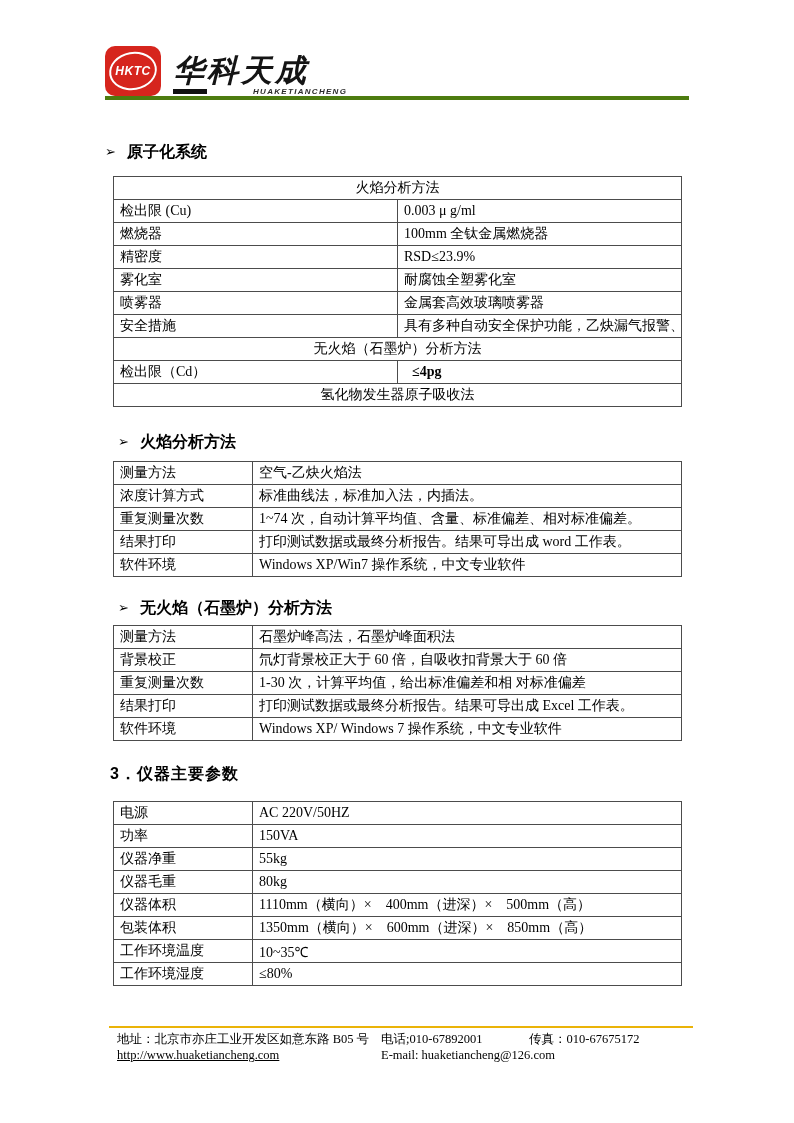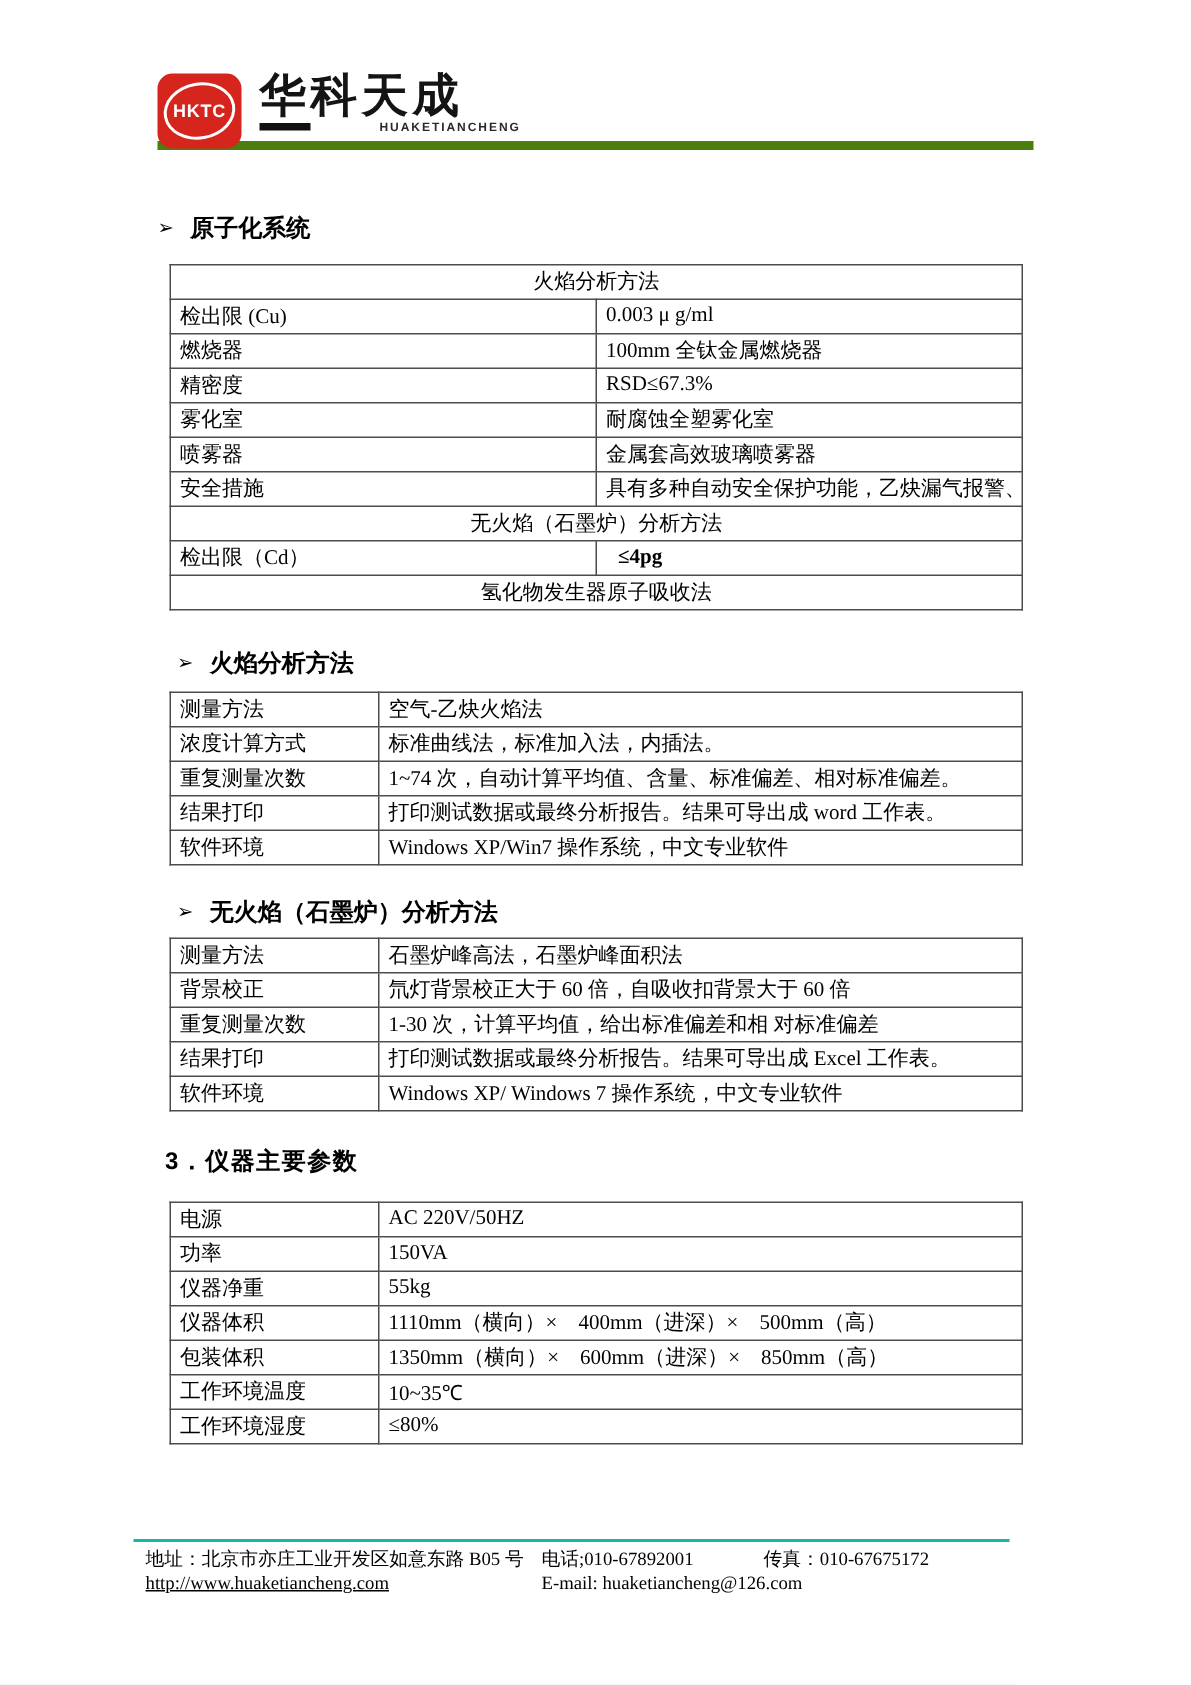--- a/index.html
+++ b/index.html
@@ -5,22 +5,22 @@
   * { margin:0; padding:0; box-sizing:border-box; }
   html,body { background:#e9e9e9; }
   .page {
     position:relative; width:794px; height:1123px; margin:0 auto;
     background:#ffffff; overflow:hidden;
     font-family:"Liberation Serif", serif; color:#000;
   }
   
   .letterhead {
     position:absolute; left:105px; top:47px; width:584px; height:53px;
-    border-bottom:6px solid #4d7c0f;
-    display:flex; align-items:flex-start;
+    border-bottom:4px solid #4d7c0f;
+    display:flex; align-items:flex-end;font-style:italic;
   }
   .logo {
     position:relative; width:56px; height:50px; margin-top:2px;
     background:#d6251d; border-radius:10px; flex:0 0 auto;
   }
   .logo-ring {
     position:absolute; left:4px; right:4px; top:6px; bottom:6px;
     border:2px solid #ffffff; border-radius:50%;
     transform:rotate(-10deg);
   }
@@ -70,22 +70,22 @@
   #t4 { margin-top:16px; }
   .spec td {
     border:1px solid #4c4c4c; height:23px; padding:1px 6px;
     vertical-align:middle; overflow:hidden; white-space:nowrap;
   }
   .spec td.lbl { width:139px; }
   .spec td.full { text-align:center; }
   .spec td.bold-val { font-weight:bold; padding-left:14px; }
   
   .footer {
-    position:absolute; left:89px; top:1026px; width:584px;
-    border-top:2px solid #14b8a6; padding:3px 0 0 8px;
+    position:absolute; left:109px; top:1026px; width:584px;
+    border-top:2px solid #eab308; padding:3px 0 0 8px;
     font-size:12.5px; line-height:16px;
   }
   .footer-row { display:flex; white-space:nowrap; }
   .f-col1 { width:264px; flex:0 0 auto; }
   .f-col2 { width:148px; flex:0 0 auto; }
   .f-col3 { flex:1 1 auto; }
   .f-link { text-decoration:underline; color:#000; }
 </style>
 </head>
 <body>
@@ -121,21 +121,21 @@
       <tr>
             <td class="lbl">检出限  (Cu)</td>
             <td>0.003 μ g/ml</td>
           </tr>
       <tr>
             <td class="lbl">燃烧器</td>
             <td>100mm 全钛金属燃烧器</td>
           </tr>
       <tr>
             <td class="lbl">精密度</td>
-            <td>RSD≤67.3%</td>
+            <td>RSD≤23.9%</td>
           </tr>
       <tr>
             <td class="lbl">雾化室</td>
             <td>耐腐蚀全塑雾化室</td>
           </tr>
       <tr>
             <td class="lbl">喷雾器</td>
             <td>金属套高效玻璃喷雾器</td>
           </tr>
       <tr>
@@ -225,20 +225,24 @@
             <td class="lbl">电源</td>
             <td>AC 220V/50HZ</td>
           </tr>
       <tr>
             <td class="lbl">功率</td>
             <td>150VA</td>
           </tr>
       <tr>
             <td class="lbl">仪器净重</td>
             <td>55kg</td>
+          </tr>
+      <tr>
+            <td class="lbl">仪器毛重</td>
+            <td>80kg</td>
           </tr>
       <tr>
             <td class="lbl">仪器体积</td>
             <td>1110mm（横向）×　400mm（进深）×　500mm（高）</td>
           </tr>
       <tr>
             <td class="lbl">包装体积</td>
             <td>1350mm（横向）×　600mm（进深）×　850mm（高）</td>
           </tr>
       <tr>

